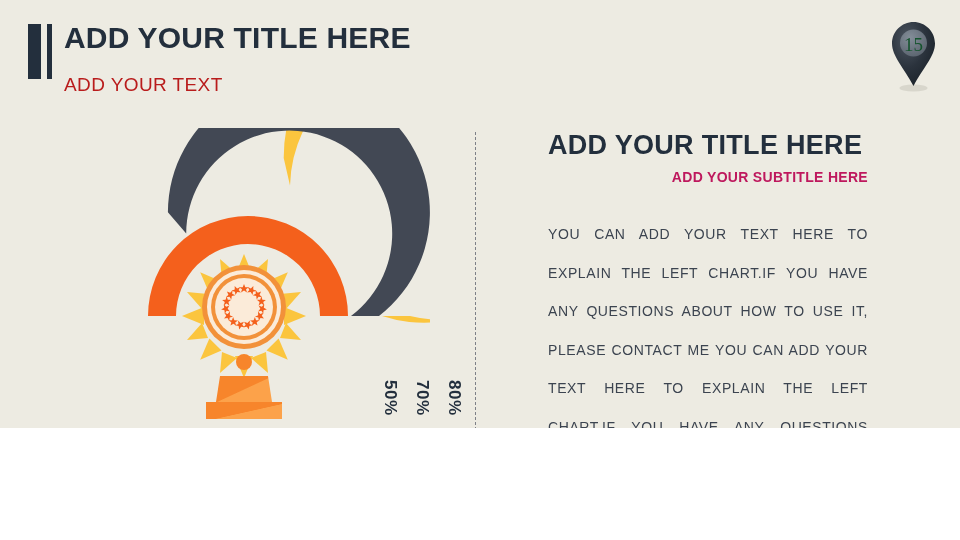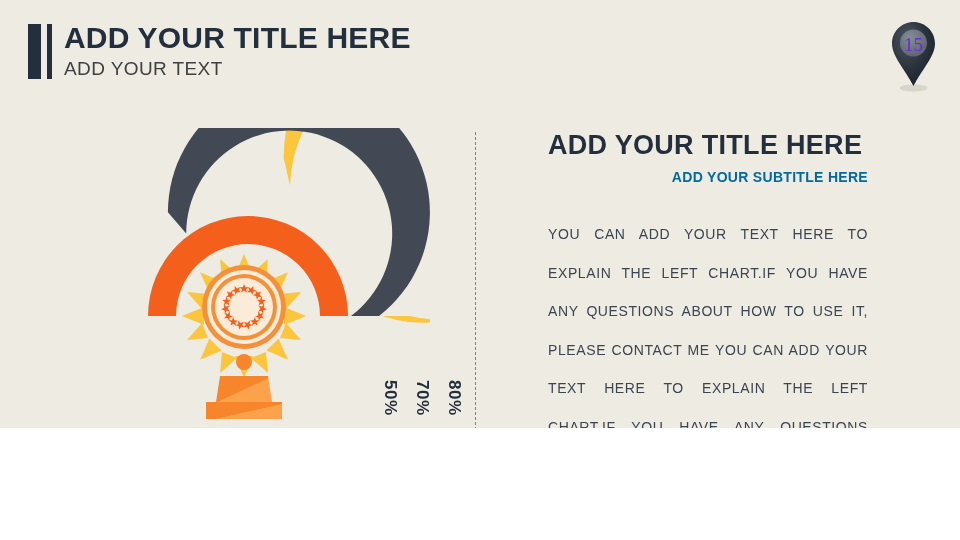--- a/index.html
+++ b/index.html
@@ -48,44 +48,44 @@
     font-size: 30px;
     font-weight: bold;
     color: #232F3D;
     letter-spacing: 0.2px;
     line-height: 36px;
     white-space: nowrap;
   }
   #slide-subtitle {
     font-size: 19px;
     font-weight: normal;
-    color: #404040;
+    color: #b91c1c;
     letter-spacing: 0.4px;
     line-height: 24px;
-    margin-top: 1px;
+    margin-top: 17px;
     white-space: nowrap;
   }
 
   
   #page-pin {
     position: absolute;
     left: 890px;
     top: 20px;
     width: 56px;
     height: 72px;
   }
   #page-pin svg { display: block; }
   #page-number-text {
     position: absolute;
     left: 0;
     top: 14px;
     width: 47px;
     text-align: center;
     font-size: 19px;
-    color: #6d28d9;
+    color: #14532d;
     font-family: "Liberation Serif", serif;
   }
 
   
   #divider {
     position: absolute;
     left: 475px;
     top: 132px;
     width: 0;
     height: 348px;
@@ -130,21 +130,21 @@
     font-size: 27px;
     font-weight: bold;
     color: #232F3D;
     letter-spacing: 0.3px;
     line-height: 34px;
     white-space: nowrap;
   }
   #body-subtitle {
     font-size: 14px;
     font-weight: bold;
-    color: #0369a1;
+    color: #be185d;
     letter-spacing: 0.3px;
     text-align: right;
     margin-top: 7px;
   }
   #body-paragraph {
     margin-top: 30px;
     font-size: 14px;
     color: #3C4450;
     letter-spacing: 0.6px;
     line-height: 38.5px;

